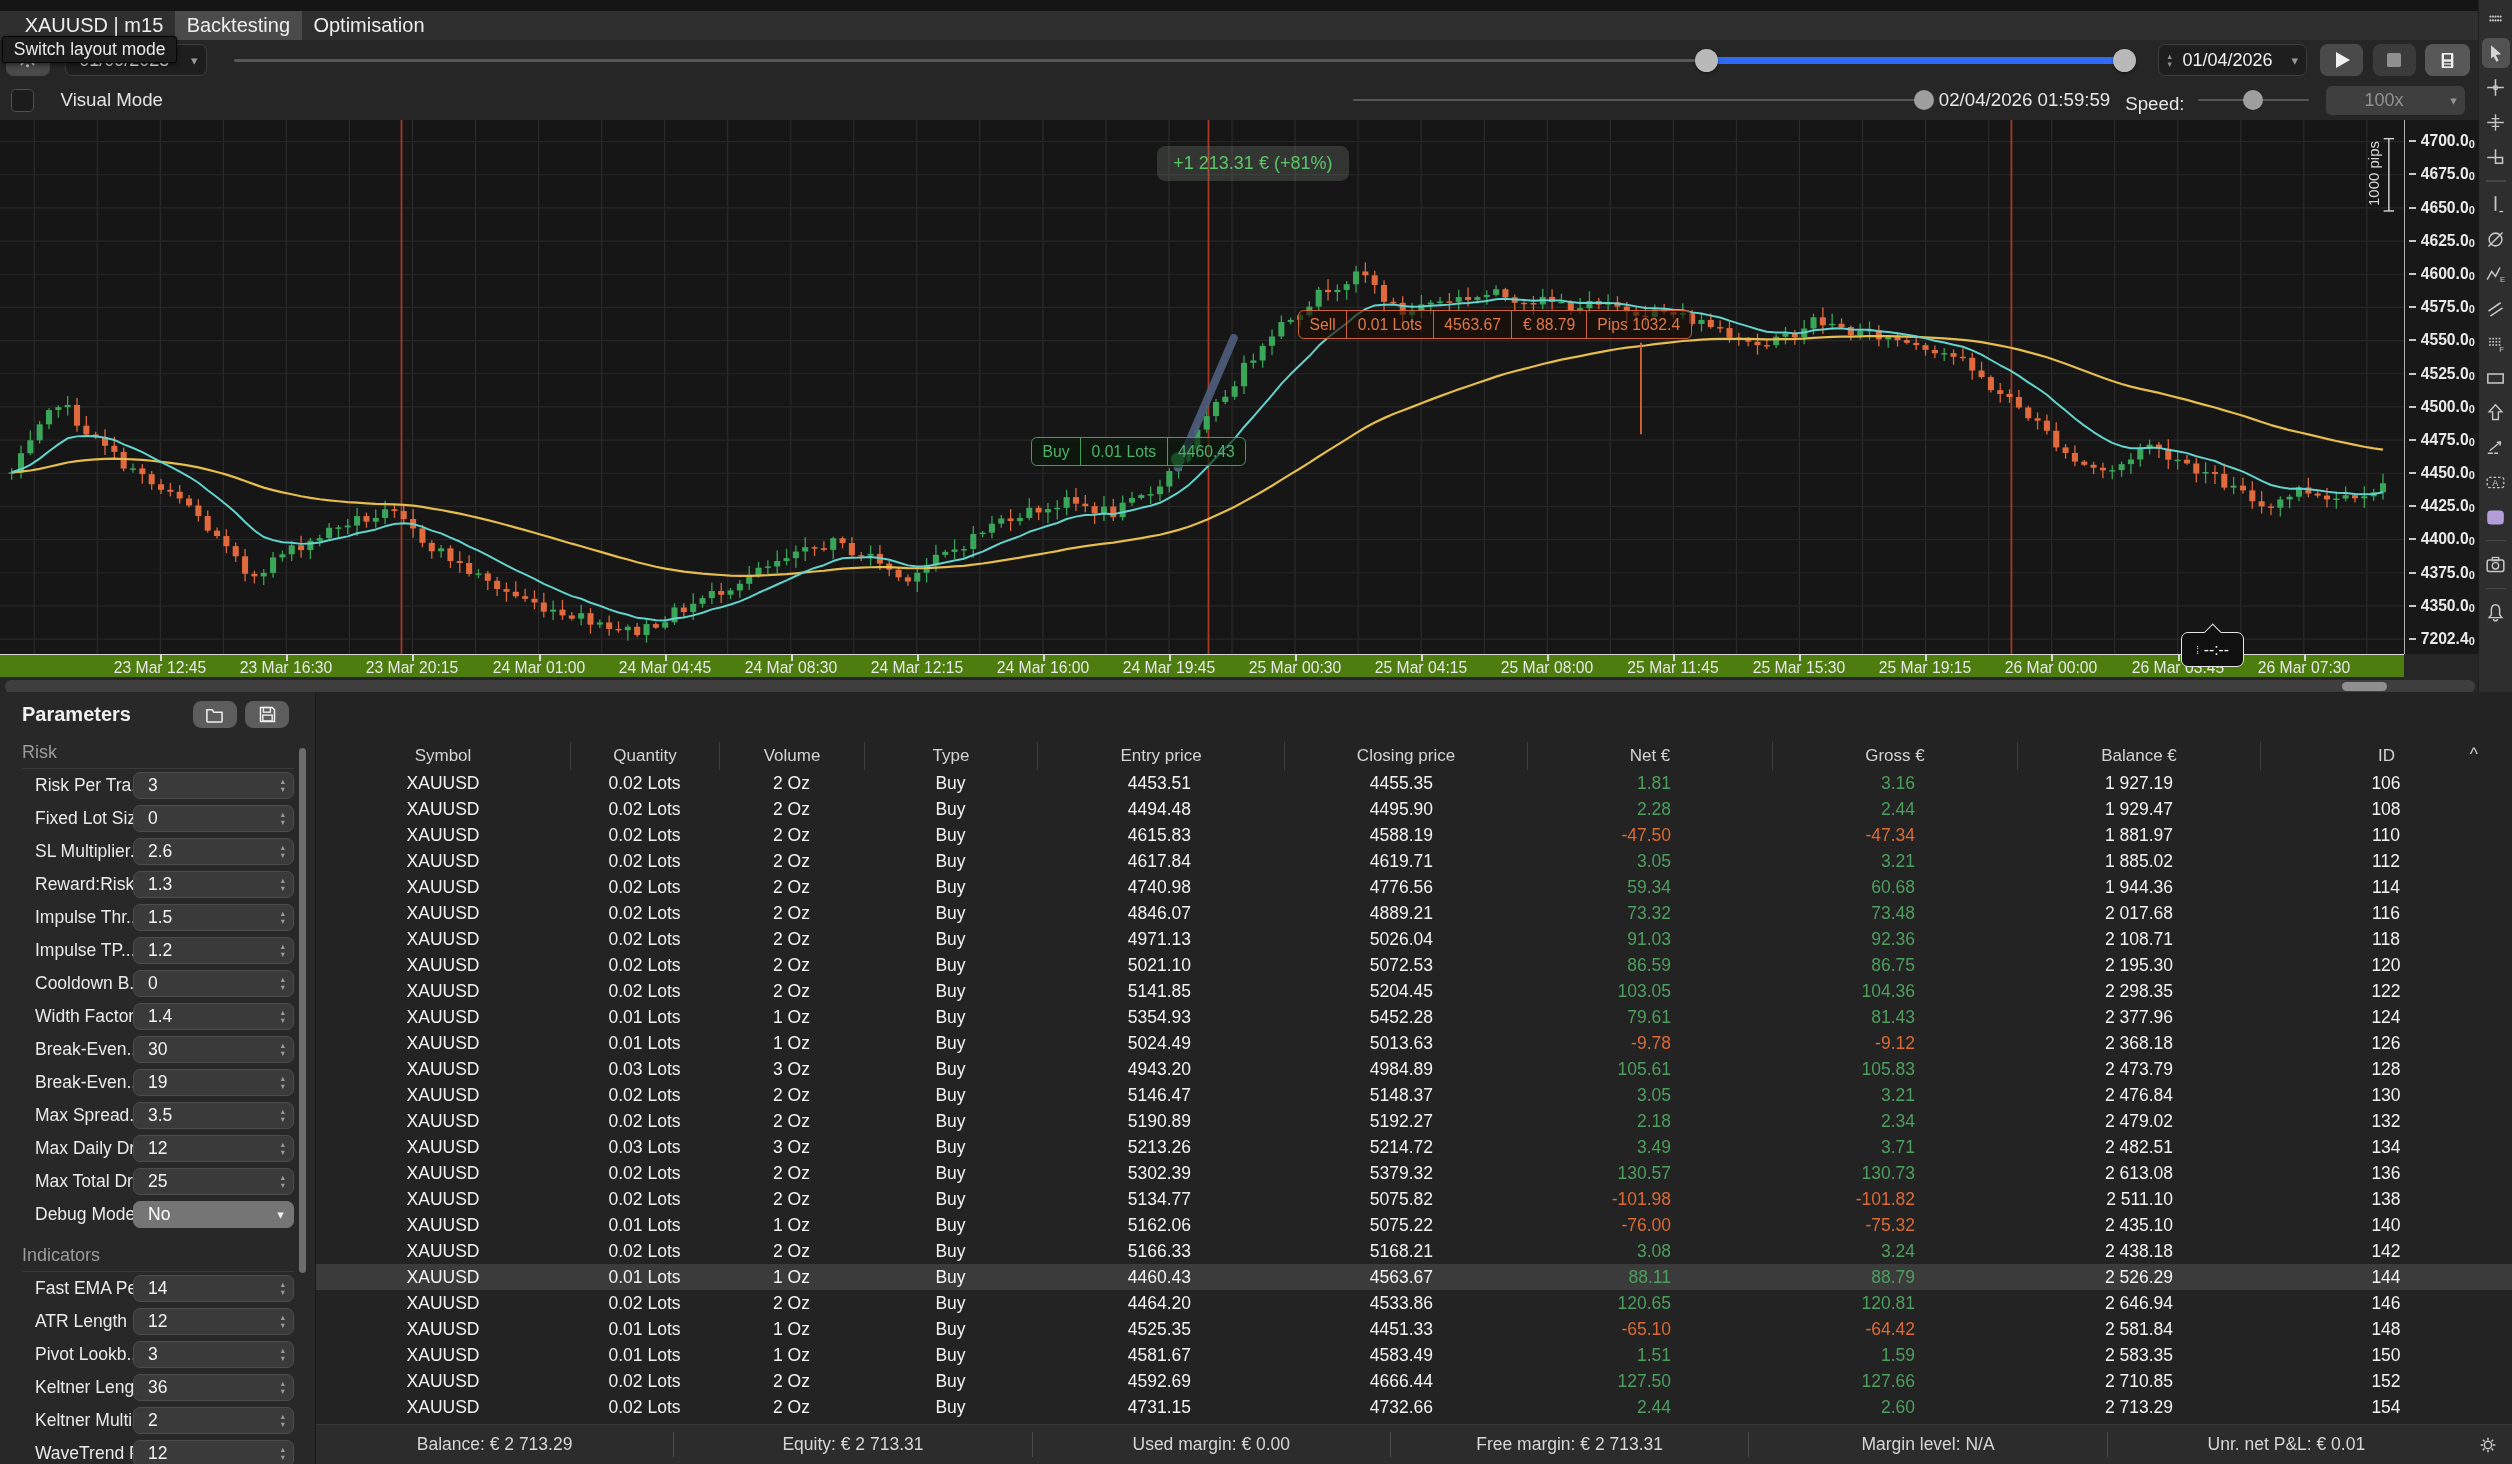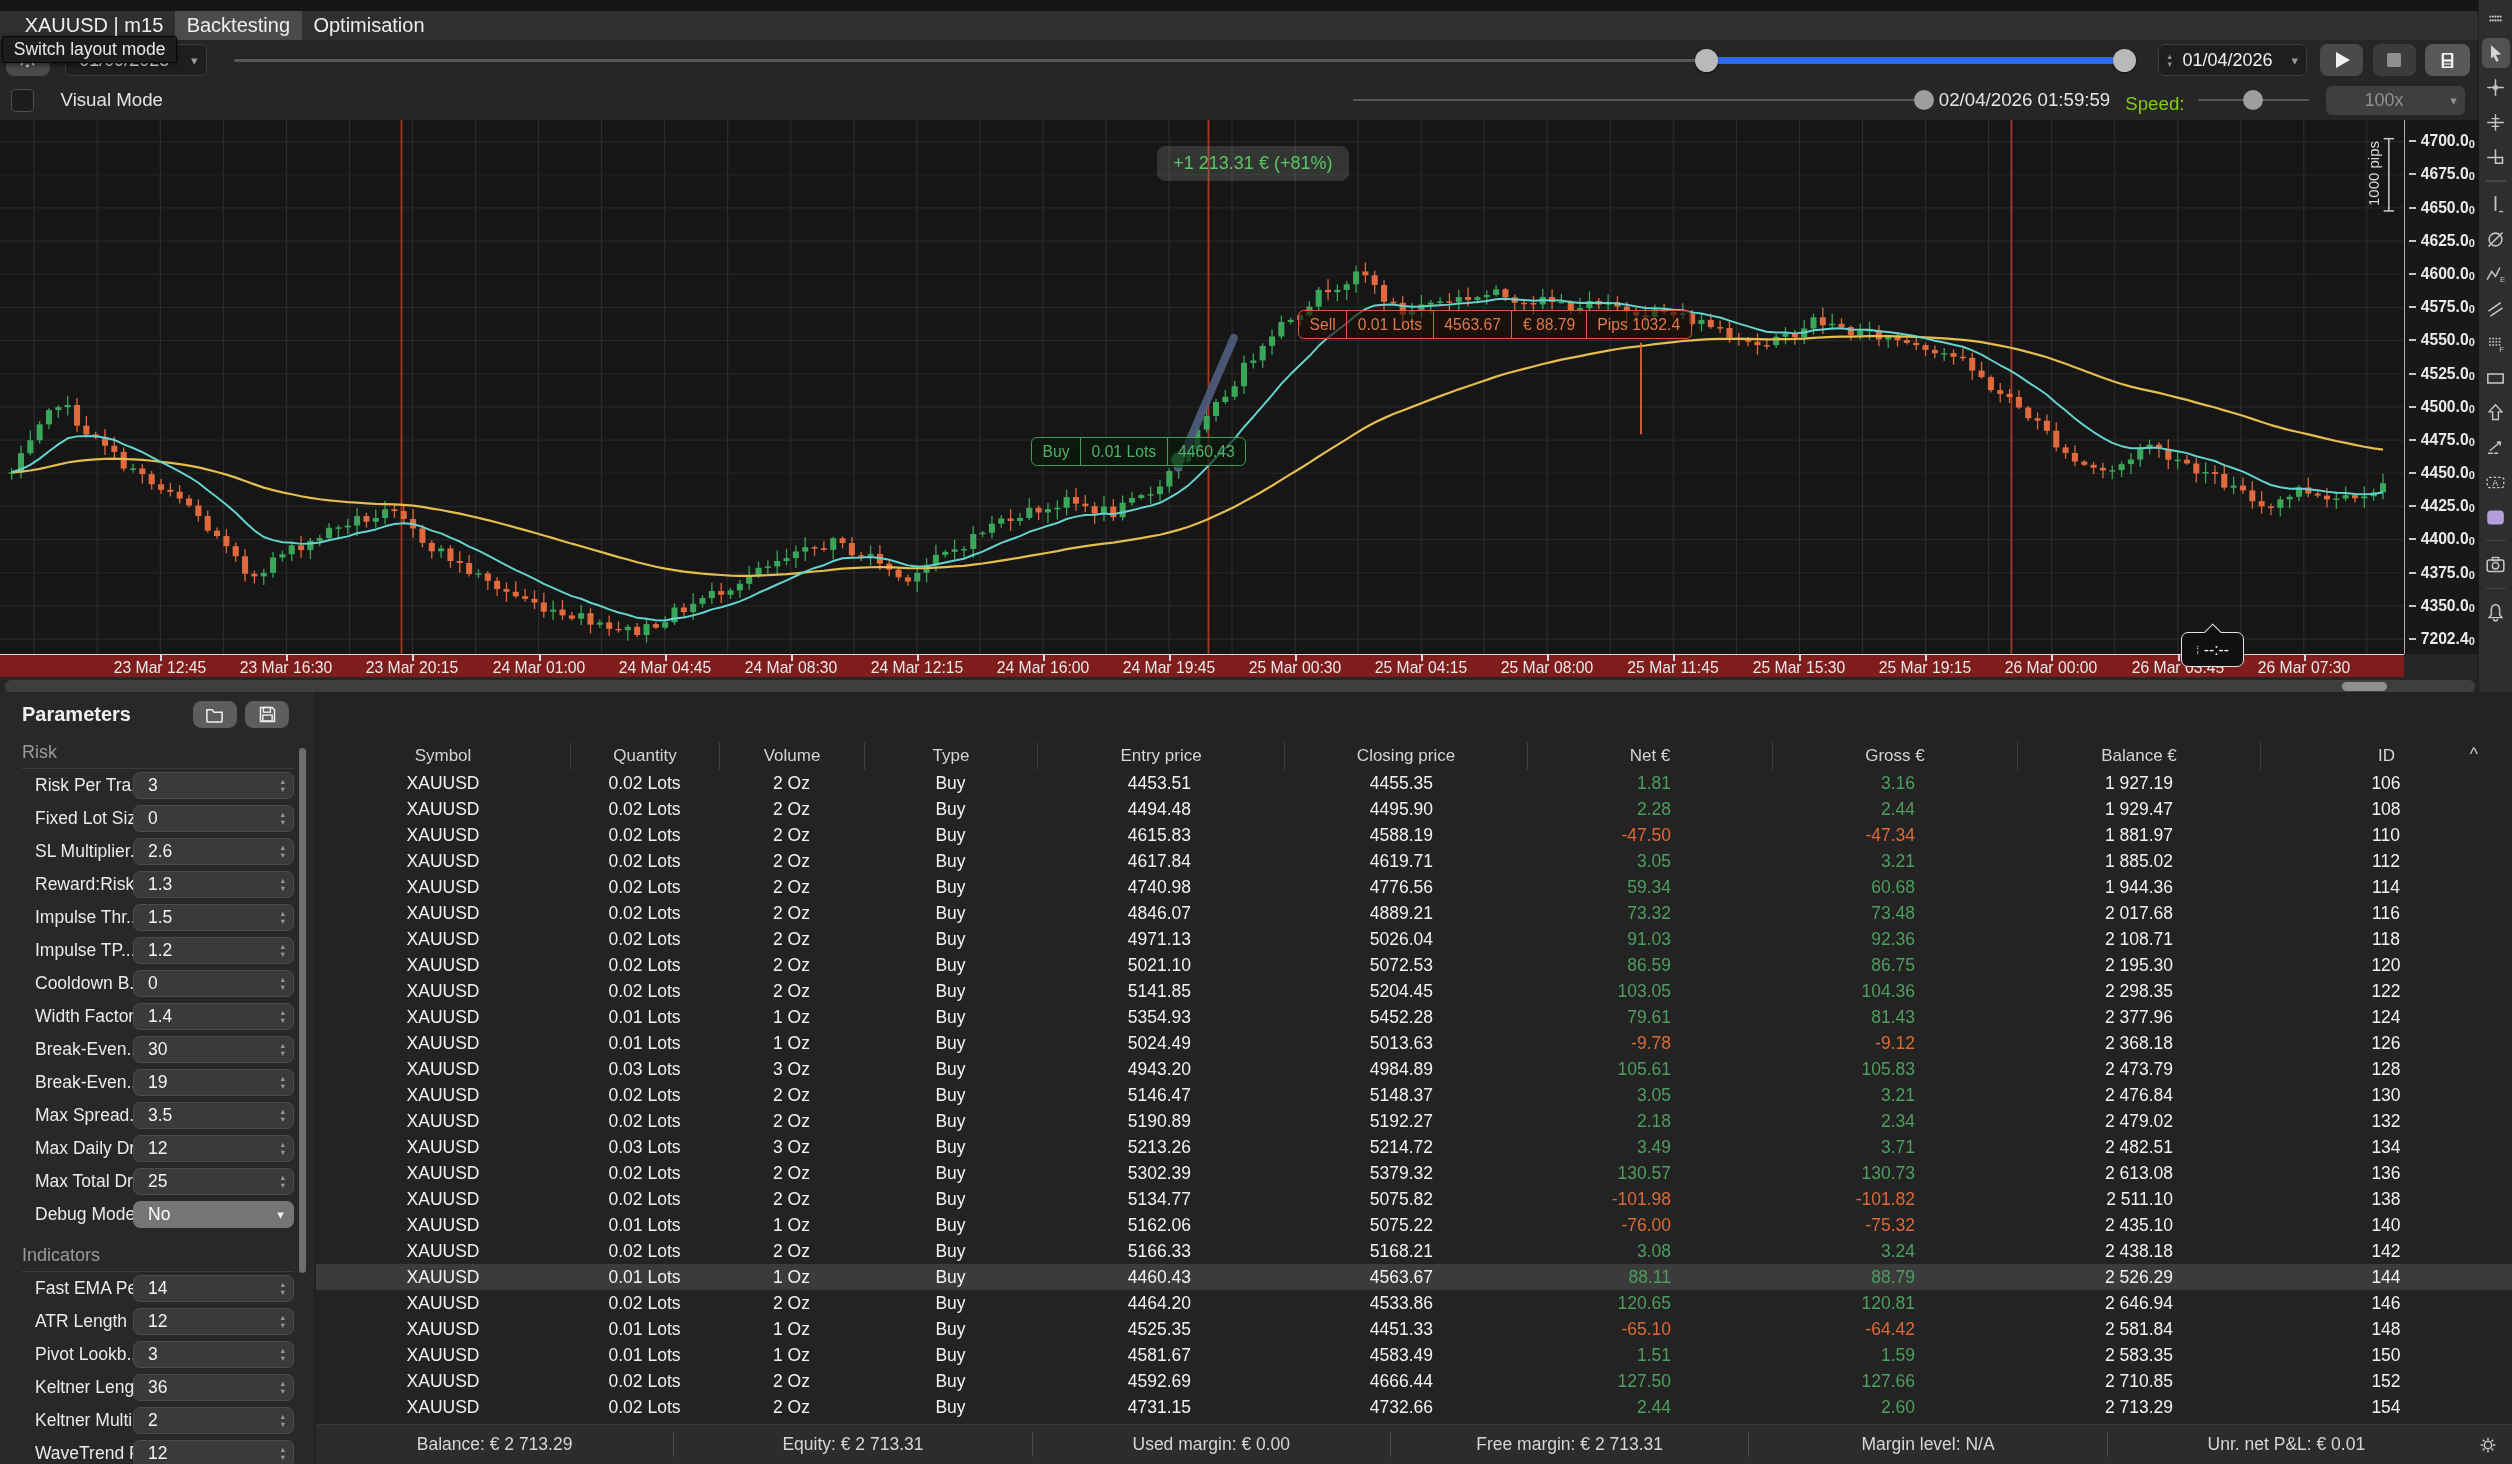--- a/index.html
+++ b/index.html
@@ -24,21 +24,21 @@
   .thumb{position:absolute;width:23px;height:23px;border-radius:50%;background:#b9b9b9;top:4.7px;box-shadow:0 1.2px 2.3px rgba(0,0,0,.5);}
 
   
   #toolbar2{left:0;top:80px;width:2478px;height:40px;background:#262626;display:flex;align-items:center;box-sizing:border-box;}
   #vm-check{width:21px;height:21px;background:#1c1c1c;border:1.2px solid #505050;border-radius:4.7px;margin-left:10.5px;flex:0 0 auto;}
   #vm-label{margin-left:27px;font-size:18.7px;color:#e3e3e3;}
   .minislider{position:relative;height:23px;}
   .minitrack{position:absolute;left:0;right:0;top:10.5px;height:2.3px;background:#575757;border-radius:1.2px;}
   .minithumb{position:absolute;width:20px;height:20px;border-radius:50%;background:#9e9e9e;top:1.7px;}
   #clock{font-size:18.7px;color:#e6e6e6;margin:0 15px 0 15px;}
-  #speed-label{font-size:18.7px;color:#84cc16;margin-top:8px;}
+  #speed-label{font-size:18.7px;color:#e5e5e5;margin-top:8px;}
   #speed-select{width:139px;height:29px;background:#3f3f3f;border-radius:5.8px;display:flex;align-items:center;color:#929292;font-size:18px;margin:0 13px 0 17.5px;}
   #speed-select span:first-child{flex:1;text-align:center;}
 
   
   #layout-tooltip{left:2.3px;top:36px;height:24.5px;padding:0 10.5px;background:#1d1d1d;border:0.6px solid #060606;border-radius:2.9px;display:flex;align-items:center;font-size:17.5px;color:#e8e8e8;z-index:60;box-shadow:0 1.7px 4.7px rgba(0,0,0,.5);}
 
   
   #right-rail{left:2478px;top:0;width:34px;height:692px;background:#2e2e2e;border-left:1.2px solid #1f1f1f;box-sizing:border-box;display:flex;flex-direction:column;align-items:center;padding-top:3.5px;}
   .railicon{width:28px;height:30px;display:flex;align-items:center;justify-content:center;margin-bottom:4.7px;border-radius:5.8px;flex:0 0 auto;}
   .railicon.sel{background:#525252;}
@@ -59,21 +59,21 @@
   #axis-balloon::before{content:"";position:absolute;top:-7px;left:24.5px;width:10.5px;height:10.5px;background:#101010;border-left:1.7px solid #e5e5e5;border-top:1.7px solid #e5e5e5;transform:rotate(45deg);}
   #axis-balloon .dots{font-size:11.7px;color:#bbb;margin-right:5.8px;letter-spacing:-1.2px;}
 
   
   #price-axis{left:2404px;top:120px;width:75px;height:534px;background:#181818;border-left:1.2px solid #b0b0b0;box-sizing:border-box;}
   .plabel{position:absolute;left:3.5px;display:flex;align-items:center;font-size:15.7px;font-weight:700;color:#eaeaea;white-space:nowrap;}
   .plabel .tick{display:inline-block;width:7px;height:1.7px;background:#c9c9c9;margin-right:5.2px;}
   .plabel .sz{font-size:11px;align-self:flex-end;margin-bottom:0.6px;}
 
   
-  #time-axis{left:0;top:654px;width:2404px;height:23px;background:#7f1d1d;border-top:1.7px solid #d8d8d8;box-sizing:border-box;}
+  #time-axis{left:0;top:654px;width:2404px;height:23px;background:#4d7c0f;border-top:1.7px solid #d8d8d8;box-sizing:border-box;}
   .tlabel{position:absolute;top:4.1px;transform:translateX(-50%);font-size:15.7px;color:#e8e8e8;white-space:nowrap;}
   .ttick{position:absolute;top:0;width:1.7px;height:5.8px;background:#d8d8d8;}
   #hscroll{left:4.7px;top:680px;width:2470px;height:13px;background:#3e3e3e;border-radius:6.4px;}
   #hscroll-thumb{position:absolute;left:2337px;top:1.7px;width:45px;height:9.3px;background:#8f8f8f;border-radius:4.7px;}
 
   
   #params{left:0;top:692px;width:316px;height:772px;background:#282828;border-right:1.2px solid #1a1a1a;box-sizing:border-box;overflow:hidden;}
   #params-head{display:flex;align-items:center;padding-top:9.3px;}
   #params-title{margin-left:22px;font-size:20px;font-weight:700;color:#f0f0f0;flex:1;}
   .pbtn{width:44px;height:27px;background:#5d5d5d;border-radius:8.2px;display:flex;align-items:center;justify-content:center;margin-right:8.2px;}

